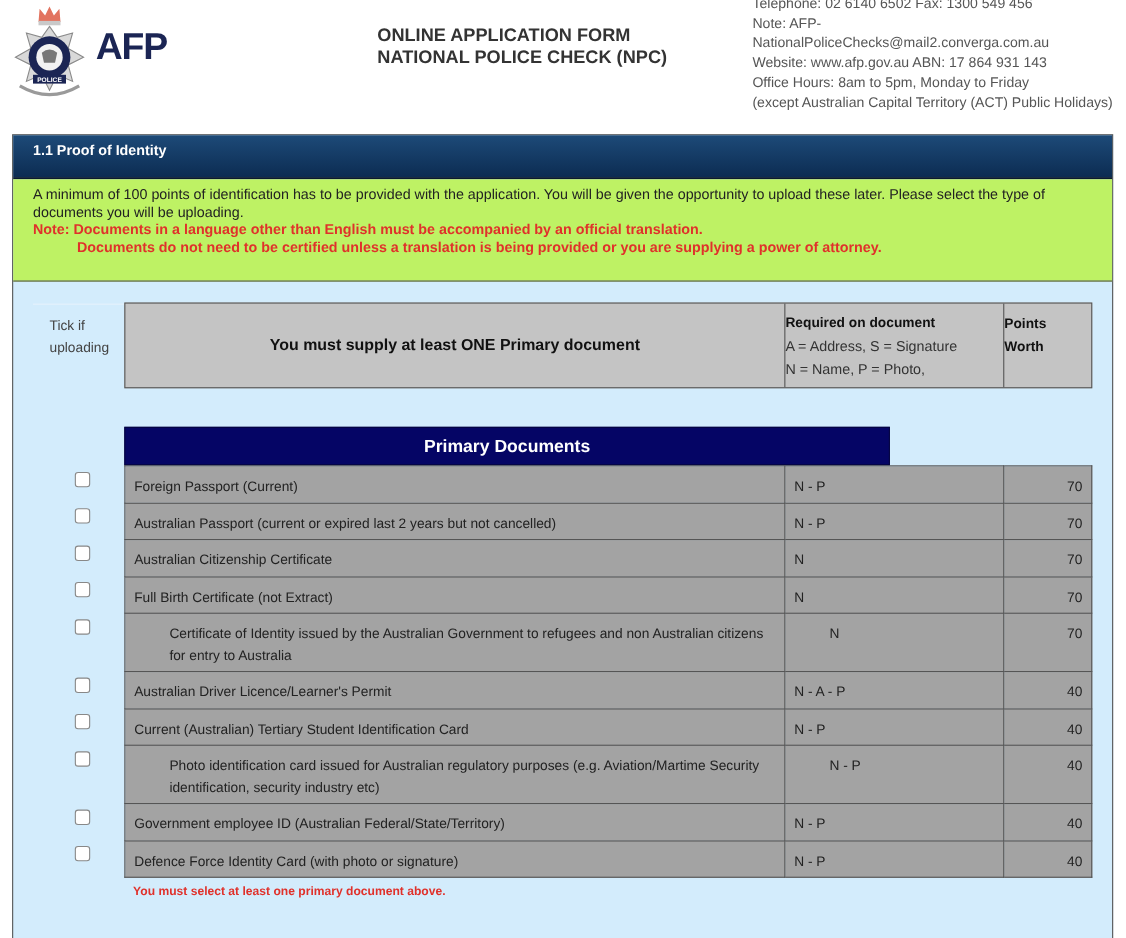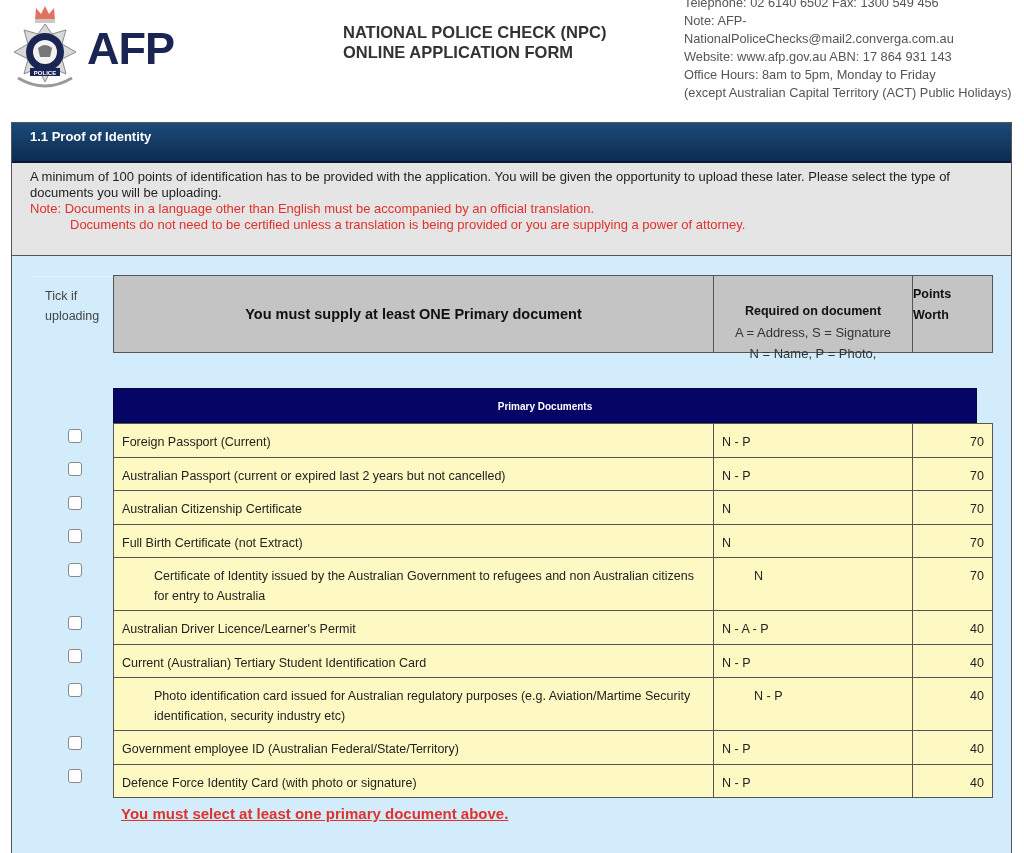--- a/index.html
+++ b/index.html
@@ -2,85 +2,85 @@
 <html><head>
 <meta charset="utf-8">
 <style>
   * { box-sizing: border-box; margin: 0; padding: 0; }
   html, body { width: 1024px; height: 853px; overflow: hidden; background: #ffffff; }
   body { font-family: "Liberation Sans", sans-serif; color: #222; position: relative; }
 
   .header { position: absolute; left: 0; top: 0; width: 1024px; height: 120px; }
   .badge { position: absolute; left: 8px; top: 2px; width: 74px; height: 92px; }
   .afp-wordmark { position: absolute; left: 87px; top: 26px; font-family: "Liberation Sans", sans-serif;
-    font-weight: bold; font-size: 45px; color: #1b2554; letter-spacing: -1px; line-height: 1; }
+    font-weight: bold; font-size: 34px; color: #1b2554; letter-spacing: -1px; line-height: 1; }
   .form-title { position: absolute; left: 343px; top: 22px; font-weight: bold; font-size: 16.5px;
     color: #333; line-height: 20px; }
   .contact { position: absolute; left: 684px; top: -6px; font-size: 12.8px; color: #555; line-height: 18px; }
 
   .panel { position: absolute; left: 11px; top: 122px; width: 1001px; height: 740px;
     border: 1.5px solid #555; background: #d3ecfc; }
   .panel-header { height: 40px; background: linear-gradient(#1d4a78, #0c2c52); border-bottom: 2px solid #0a1a30;
     color: #fff; font-weight: bold; font-size: 13px; padding: 6px 0 0 18px; }
-  .intro { background: #e5e5e5; border-bottom: 1.5px solid #555; height: 93px; padding: 6px 18px 0 18px;
+  .intro { background: #bef264; border-bottom: 1.5px solid #555; height: 93px; padding: 6px 18px 0 18px;
     font-size: 13px; line-height: 16px; color: #222; }
-  .intro .note { color: #e0312b; font-weight: normal; }
+  .intro .note { color: #e0312b; font-weight: bold; }
   .intro .note-indent { padding-left: 40px; }
 
   .tick-label { position: absolute; left: 45px; top: 286px; width: 64px; text-align: left;
     font-size: 12.5px; color: #444; line-height: 20px; }
   .sep-line { position: absolute; left: 30px; top: 276px; width: 90px; height: 1px; background: #e5f3fc; }
 
   .req-header { position: absolute; left: 113px; top: 275px; width: 880px; height: 78px;
     border: 1.5px solid #555; background: #c4c4c4; display: flex; }
   .req-header .c1 { width: 600px; border-right: 1.5px solid #555; display: flex; align-items: center;
     justify-content: center; font-weight: bold; font-size: 14.5px; color: #111; }
-  .req-header .c2 { width: 199px; border-right: 1.5px solid #555; text-align: center; font-size: 13px;
-    line-height: 21px; padding-top: 24px; color: #333; }
+  .req-header .c2 { width: 199px; border-right: 1.5px solid #555; text-align: left; font-size: 13px;
+    line-height: 21px; padding-top: 6px; color: #333; }
   .req-header .c2 b { color: #111; font-size: 12.5px; }
   .req-header .c3 { flex: 1; text-align: left; font-weight: bold; font-size: 12.5px; line-height: 21px;
     padding-top: 8px; color: #111; }
 
-  .primary-head { position: absolute; left: 113px; top: 388px; width: 864px; height: 35px;
-    background: #050565; color: #fff; font-weight: bold; font-size: 10px; text-align: center; line-height: 35px;
+  .primary-head { position: absolute; left: 113px; top: 388px; width: 696px; height: 35px;
+    background: #050565; color: #fff; font-weight: bold; font-size: 16px; text-align: center; line-height: 35px;
     border: 1px solid #050540; }
 
   .doc-table { position: absolute; left: 113px; top: 423px; width: 880px; border-collapse: collapse; }
-  .doc-table td { border: 1.5px solid #555; background: #fef9c3; font-size: 12.5px; color: #222;
+  .doc-table td { border: 1.5px solid #555; background: #a3a3a3; font-size: 12.5px; color: #222;
     vertical-align: top; padding: 8px 8px 0 8px; line-height: 20px; }
   .doc-table td.name { width: 600px; }
   .doc-table td.req { width: 199px; text-align: left; }
   .doc-table td.pts { text-align: right; }
   .doc-table tr.single td { height: 33.5px; }
   .doc-table tr.double td { height: 53px; padding-left: 40px; }
 
   .cb { position: absolute; left: 68px; width: 14px; height: 14px; border: 1.5px solid #888; border-radius: 3px;
     background: #fff; }
 
-  .error-msg { position: absolute; left: 121px; top: 805px; color: #e0312b; font-weight: bold; font-size: 15px; text-decoration: underline; }
+  .error-msg { position: absolute; left: 121px; top: 805px; color: #e0312b; font-weight: bold; font-size: 11px; }
 </style>
 </head>
 <body>
 
 <div class="header">
   <svg class="badge" viewBox="0 0 74 92">
     <path d="M28 6 L33 12 L37 4 L41 12 L46 6 L47 18 L27 18 Z" fill="#e2735f"></path>
     <rect x="27" y="17" width="20" height="4" fill="#c9c9c9"></rect>
     <polygon points="37,22 44,32 58,28 54,42 68,50 54,57 58,72 44,66 37,80 30,66 16,72 20,57 6,50 20,42 16,28 30,32" fill="#d9d9d9" stroke="#8a8a8a" stroke-width="1"></polygon>
     <circle cx="37" cy="50" r="19" fill="#1b2554"></circle>
     <circle cx="37" cy="50" r="12" fill="#f2f2f2"></circle>
     <path d="M30 46 Q37 40 44 46 L42 55 L32 55 Z" fill="#777"></path>
     <rect x="22" y="66" width="30" height="8" fill="#1b2554"></rect>
     <text x="37" y="72.5" font-size="6" text-anchor="middle" fill="#fff" font-family="Liberation Sans, sans-serif" font-weight="bold">POLICE</text>
     <path d="M10 76 Q37 92 64 76" stroke="#9a9a9a" stroke-width="3" fill="none"></path>
   </svg>
   <div class="afp-wordmark">AFP</div>
   <div class="form-title">
+    <div>ONLINE APPLICATION FORM</div>
     <div>NATIONAL POLICE CHECK (NPC)</div>
-    <div>ONLINE APPLICATION FORM</div>
   </div>
   <div class="contact">
     <div>Telephone: 02 6140 6502  Fax: 1300 549 456</div>
     <div>Note: AFP-</div>
     <div>NationalPoliceChecks@mail2.converga.com.au</div>
     <div>Website: www.afp.gov.au    ABN: 17 864 931 143</div>
     <div>Office Hours: 8am to 5pm, Monday to Friday</div>
     <div>(except Australian Capital Territory (ACT) Public Holidays)</div>
   </div>
 </div>

